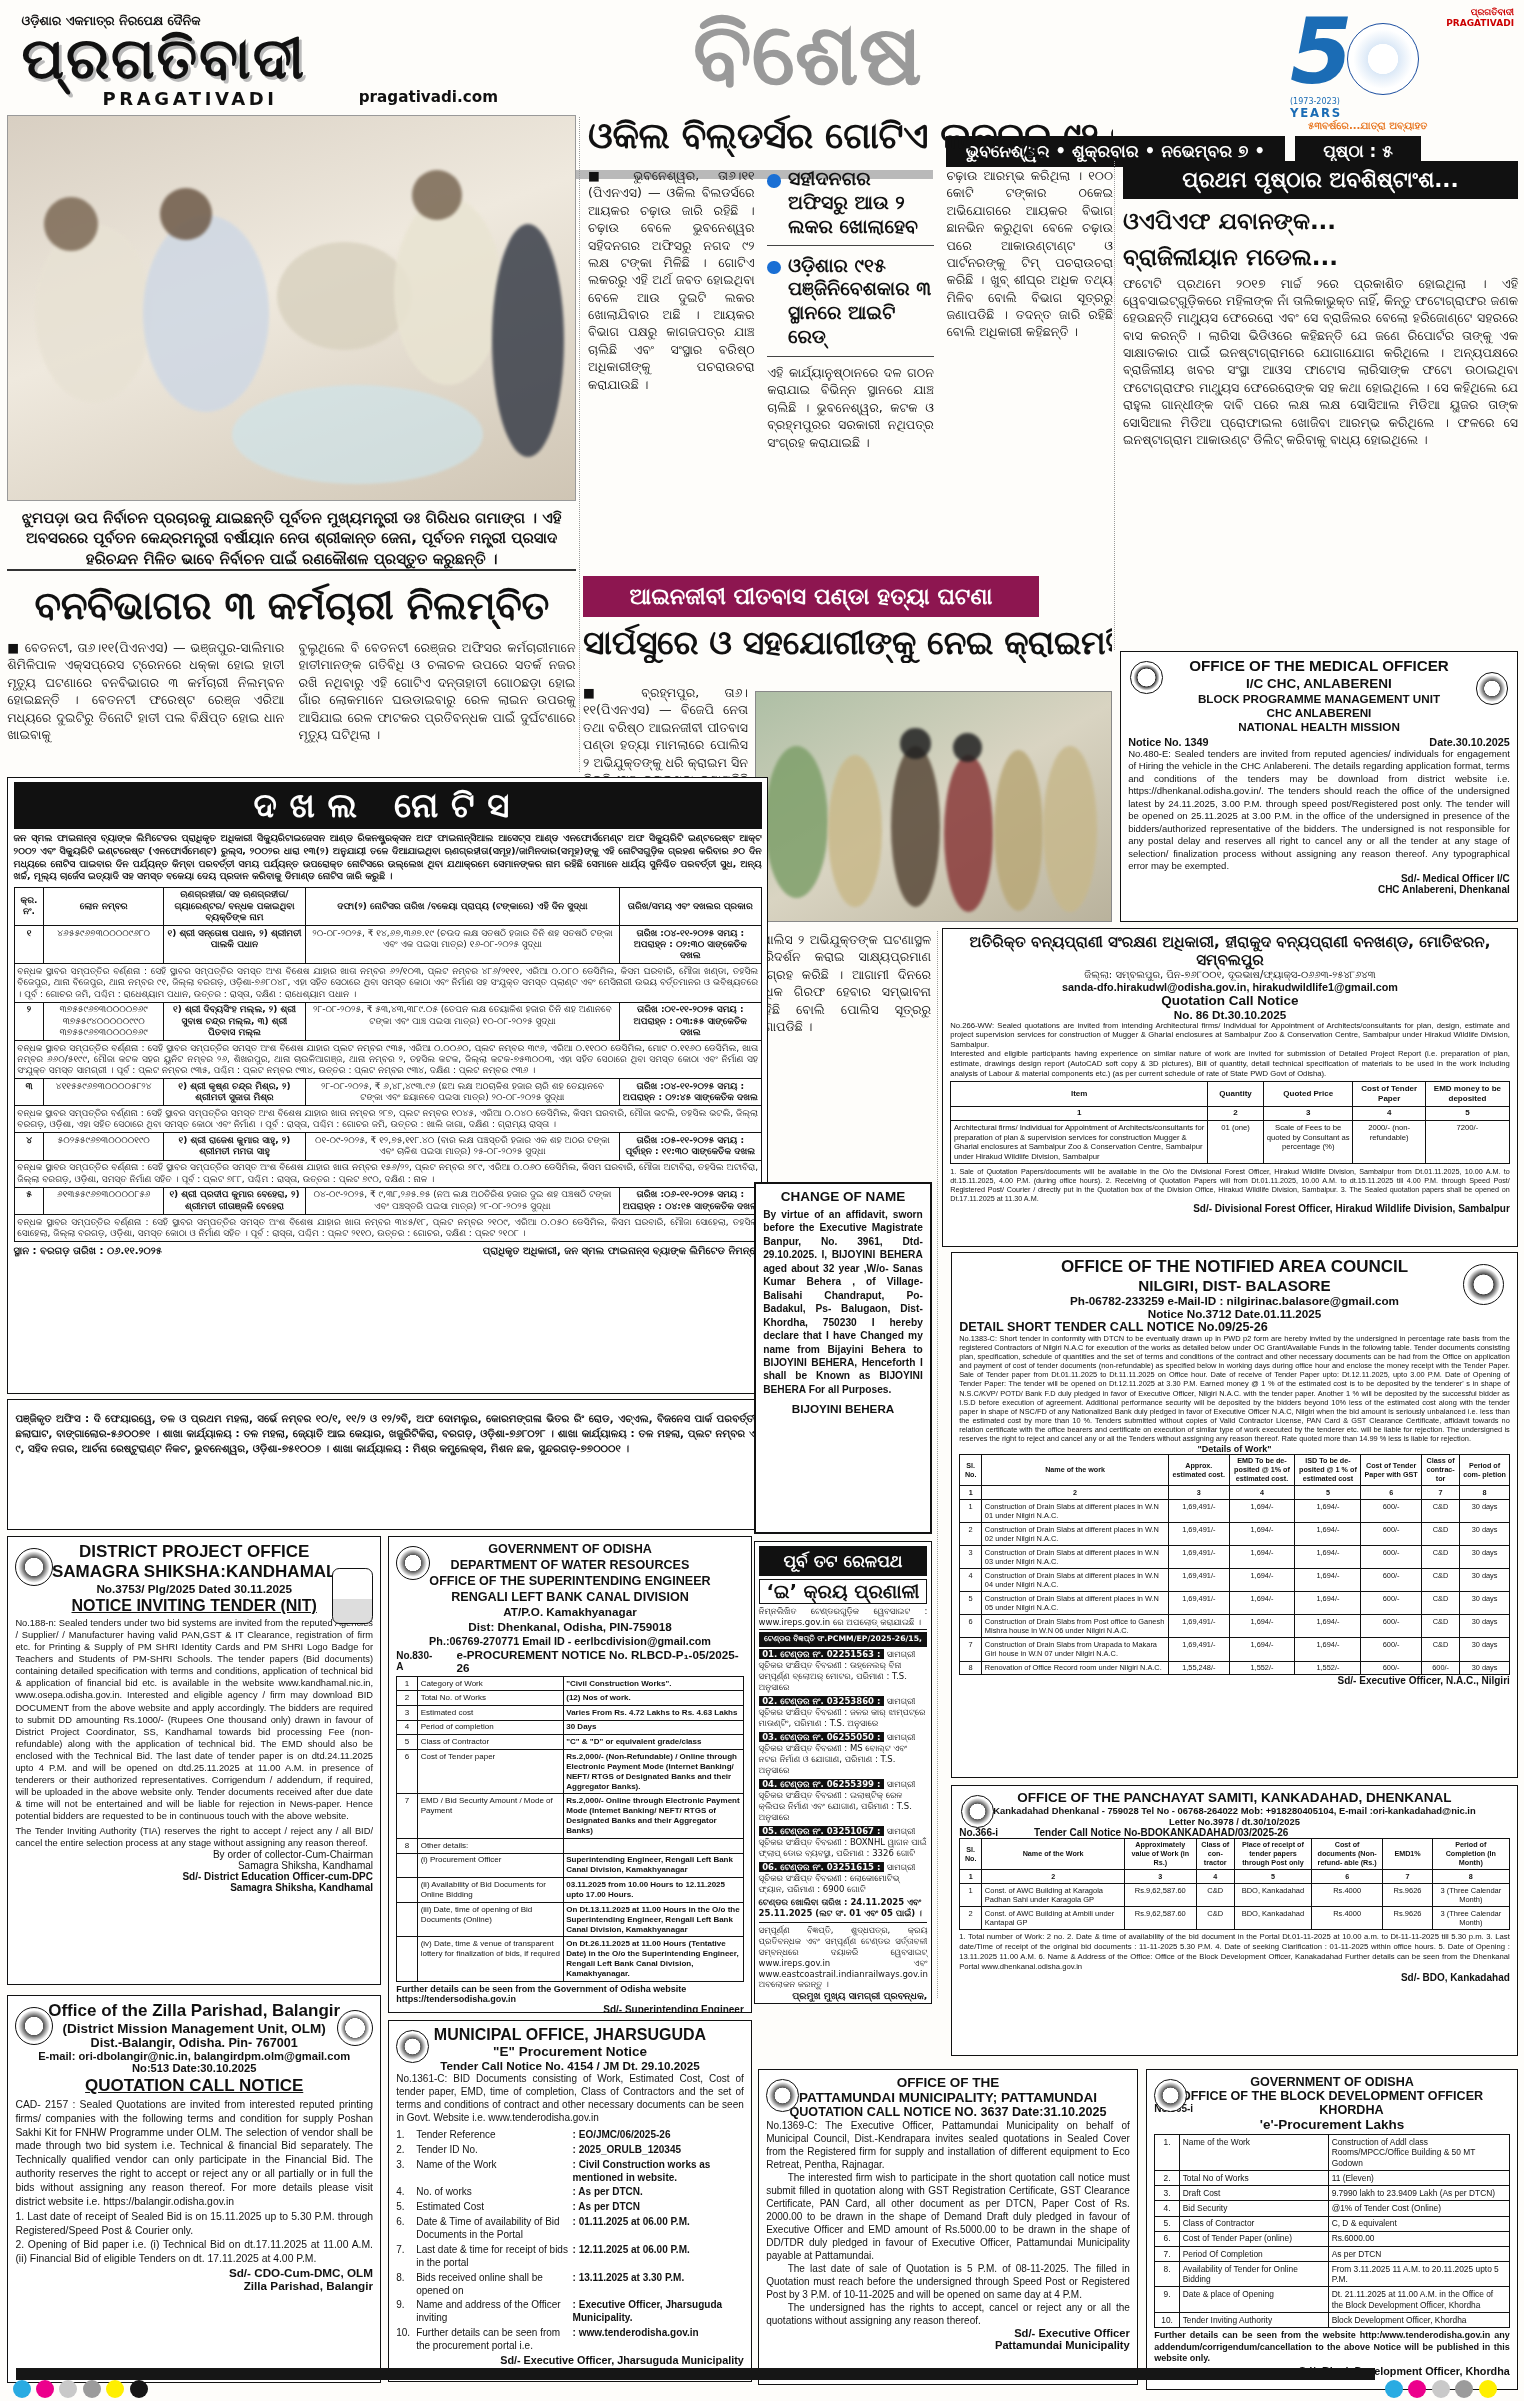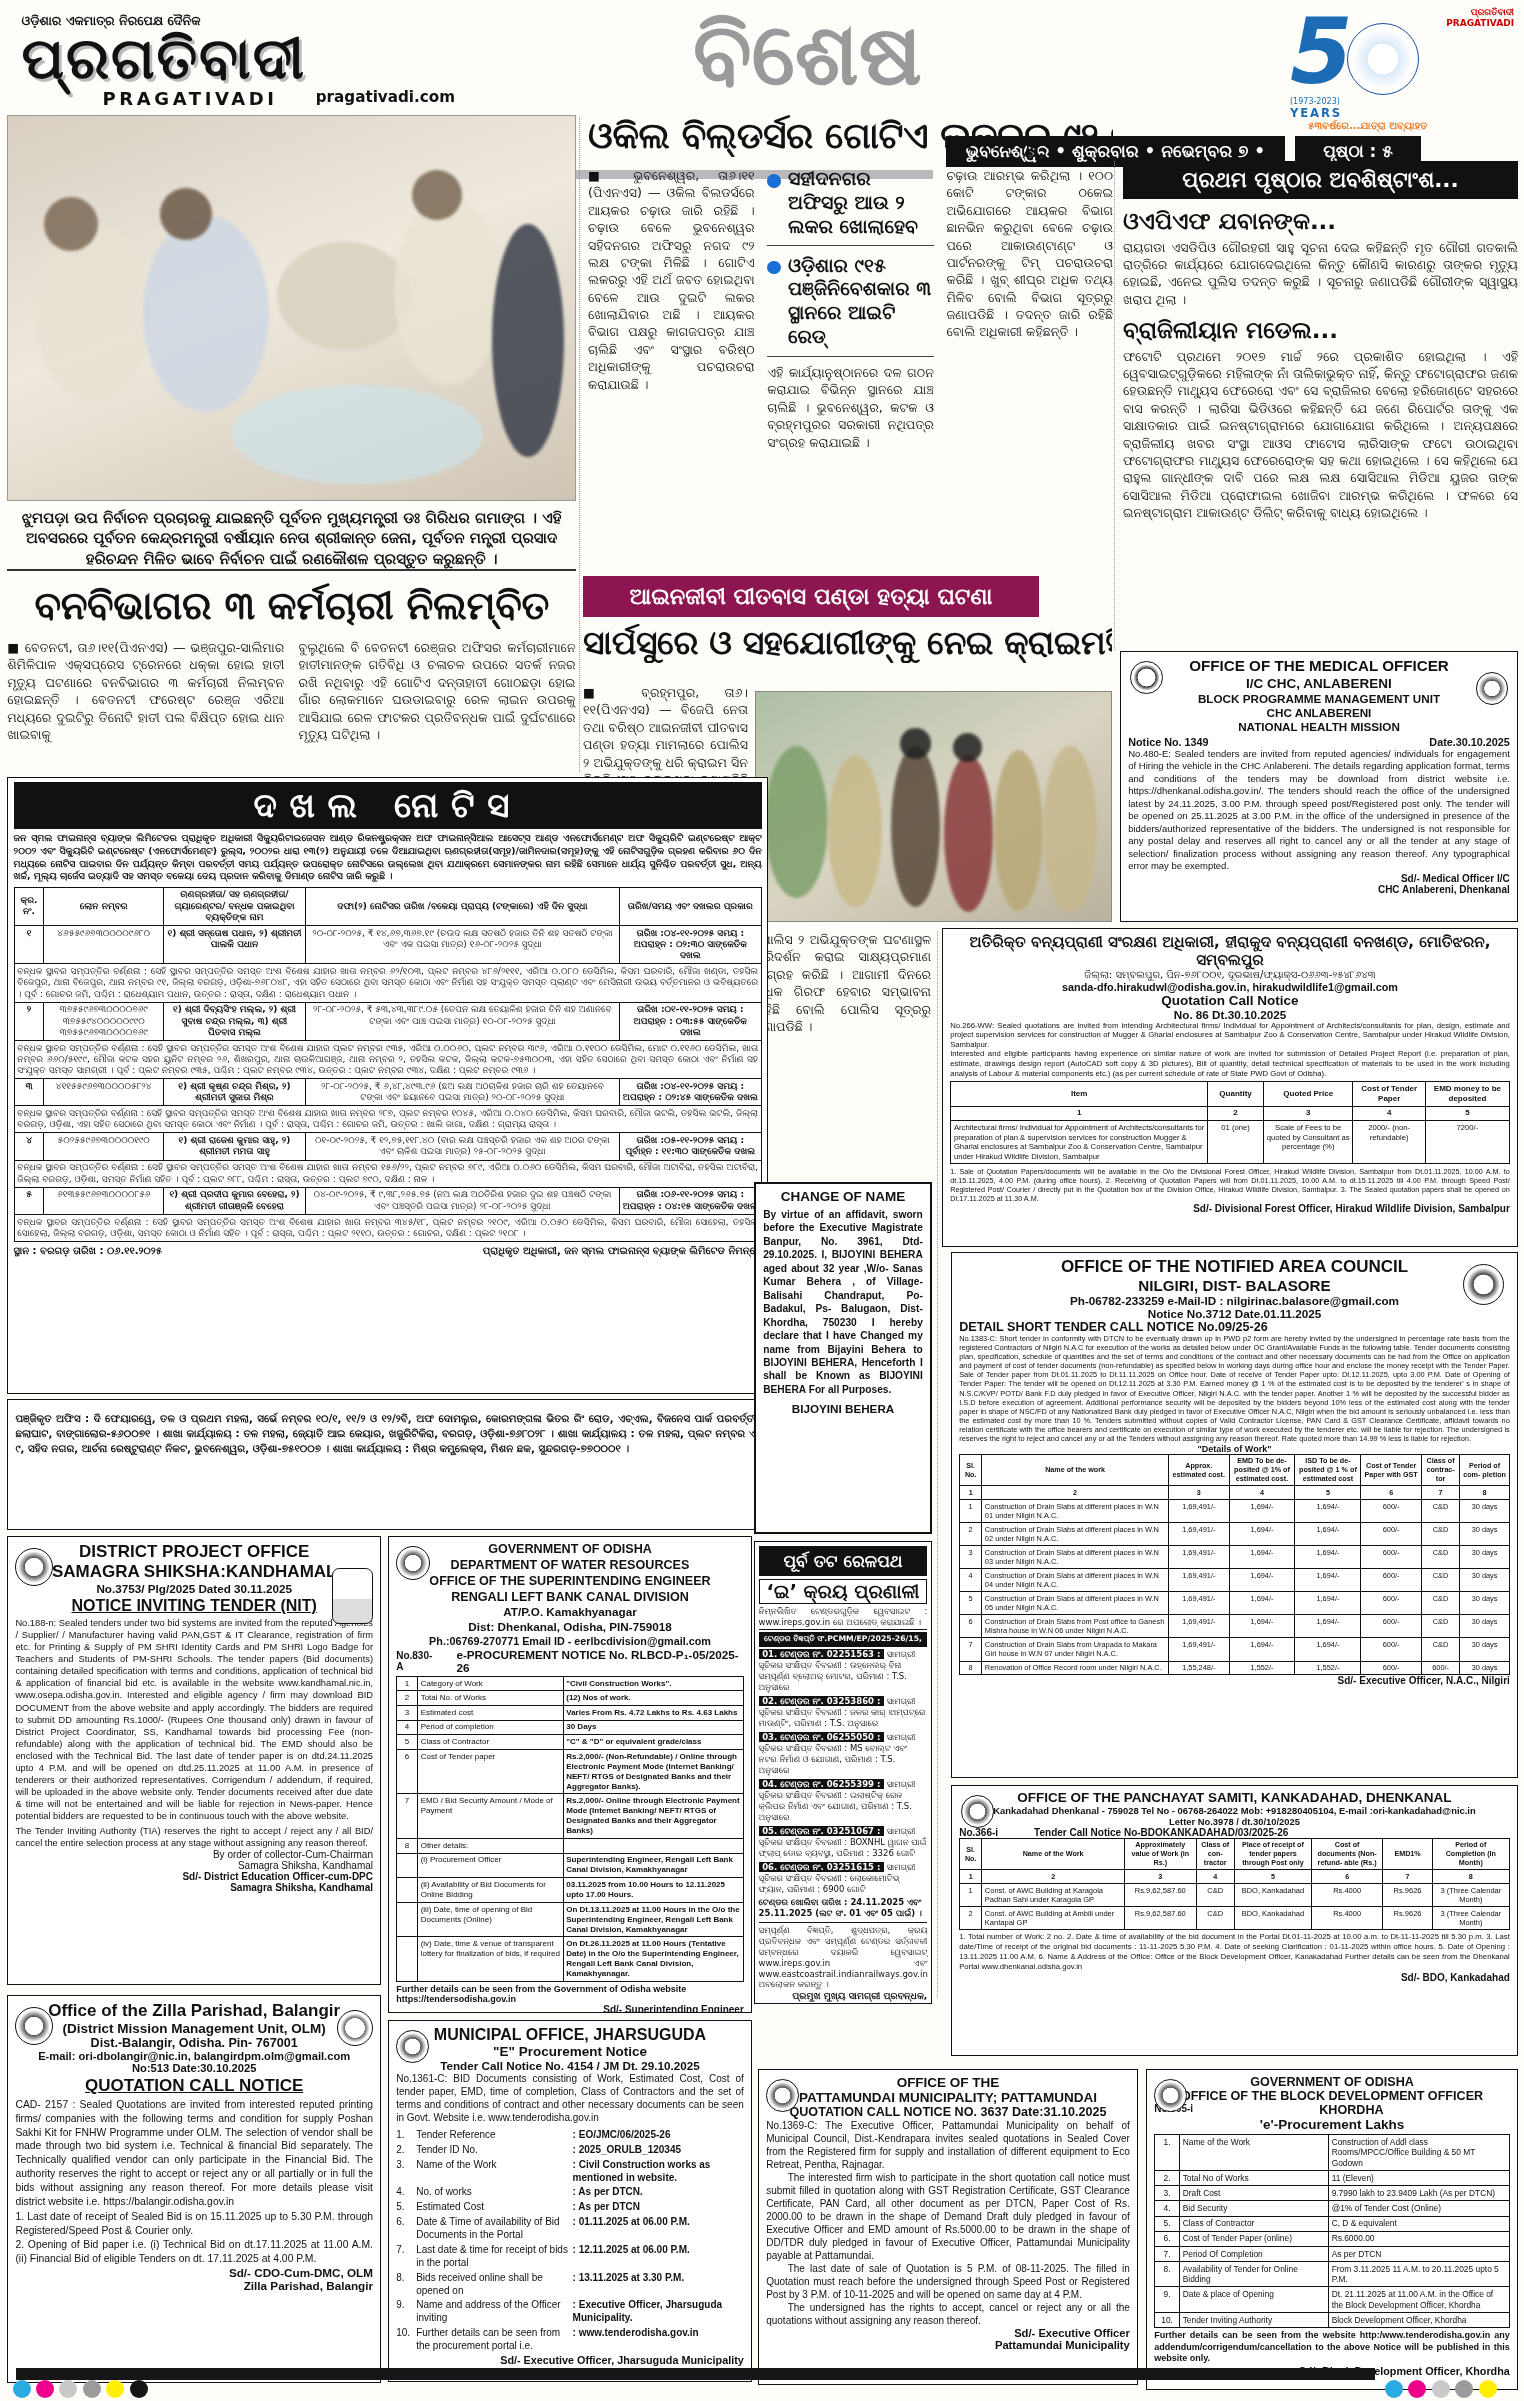--- a/index.html
+++ b/index.html
@@ -39,21 +39,21 @@
   .headline{font-weight:bold;letter-spacing:-0.4px;white-space:nowrap;overflow:hidden}
 </style>
 </head>
 <body>
 
 <div class="page">
 
   <div class="abs" style="left:21.5px;top:12.6px;width:556px;height:144px">
     <div style="font-size:12.6px;font-weight:bold">ଓଡ଼ିଶାର ଏକମାତ୍ର ନିରପେକ୍ଷ ଦୈନିକ</div>
     <div style="font-size:57px;font-weight:bold;letter-spacing:1.8px;line-height:1.05;text-shadow:2.7px 2.7px 0 #bbb">ପ୍ରଗତିବାଦୀ</div>
-    <div style="display:flex;gap:38px;padding-left:81px">
+    <div style="display:flex;gap:81px;padding-left:81px">
       <div style="font-size:18px;font-weight:bold;letter-spacing:3.6px">PRAGATIVADI</div>
       <div style="font-size:15.2px;font-weight:bold">pragativadi.com</div>
     </div>
   </div>
 
   <div class="abs" style="left:619px;top:7.2px;width:377px;font-size:86px;font-weight:bold;color:#9a9a9a;text-align:center;line-height:1.1">ବିଶେଷ</div>
 
   <div class="abs" style="left:1290px;top:7.2px;width:224px;height:126px">
     <span style="position:absolute;left:0;top:0;font-size:90px;font-weight:bold;font-style:italic;color:#1b6cb5;line-height:1">5</span>
     <span class="emblem" style="position:absolute;left:57px;top:16px;width:70px;height:70px;border-color:#1b4ea0;background:radial-gradient(circle,#fff 30%,#dce9f7 31%,#fff 60%);"></span>
@@ -94,21 +94,20 @@
       </div>
       <div class="just body-sm" style="margin-top:7.2px">ଏହି କାର୍ଯ୍ୟାନୁଷ୍ଠାନରେ ଦଳ ଗଠନ କରାଯାଇ ବିଭିନ୍ନ ସ୍ଥାନରେ ଯାଞ୍ଚ ଚାଲିଛି । ଭୁବନେଶ୍ୱର, କଟକ ଓ ବ୍ରହ୍ମପୁରର ସରକାରୀ ନଥିପତ୍ର ସଂଗ୍ରହ କରାଯାଇଛି ।</div>
     </div>
     <div class="just body-sm" style="width:167px;overflow:hidden">ଚଢ଼ାଉ ଆରମ୍ଭ କରିଥିଲା । ୧୦୦ କୋଟି ଟଙ୍କାର ଠକେଇ ଅଭିଯୋଗରେ ଆୟକର ବିଭାଗ ଛାନଭିନ କରୁଥିବା ବେଳେ ଚଢ଼ାଉ ପରେ ଆକାଉଣ୍ଟାଣ୍ଟ ଓ ପାର୍ଟନରଙ୍କୁ ଟିମ୍ ପଚରାଉଚରା କରିଛି । ଖୁବ୍ ଶୀଘ୍ର ଅଧିକ ତଥ୍ୟ ମିଳିବ ବୋଲି ବିଭାଗ ସୂତ୍ରରୁ ଜଣାପଡିଛି । ତଦନ୍ତ ଜାରି ରହିଛି ବୋଲି ଅଧିକାରୀ କହିଛନ୍ତି ।</div>
   </div>
 
   <div class="abs dotsep" style="left:1114px;top:161px;height:489px"></div>
   <div class="abs" style="left:1123px;top:161px;width:395px;height:489px;overflow:hidden">
     <div class="blackbar" style="height:38px;font-size:21.5px;line-height:38px">ପ୍ରଥମ ପୃଷ୍ଠାର ଅବଶିଷ୍ଟାଂଶ...</div>
     <div class="b" style="font-size:23px;margin:9px 0 3.6px">ଓଏପିଏଫ ଯବାନଙ୍କ...</div>
-    <div class="just body-sm">ରାୟଗଡା ଏସଡିପିଓ ଗୌରହରୀ ସାହୁ ସୂଚନା ଦେଇ କହିଛନ୍ତି ମୃତ ଗୌରୀ ଗତକାଲି ରାତ୍ରିରେ କାର୍ଯ୍ୟରେ ଯୋଗଦେଇଥିଲେ କିନ୍ତୁ କୌଣସି କାରଣରୁ ତାଙ୍କର ମୃତ୍ୟୁ ହୋଇଛି, ଏନେଇ ପୁଲିସ ତଦନ୍ତ କରୁଛି । ସୂଚନାରୁ ଜଣାପଡିଛି ଗୌରୀଙ୍କ ସ୍ୱାସ୍ଥ୍ୟ ଖରାପ ଥିଲା ।</div>
     <div class="b" style="font-size:23px;margin:9px 0 3.6px">ବ୍ରାଜିଲୀୟାନ ମଡେଲ...</div>
     <div class="just body-sm">ଫଟୋଟି ପ୍ରଥମେ ୨୦୧୭ ମାର୍ଚ୍ଚ ୨ରେ ପ୍ରକାଶିତ ହୋଇଥିଲା । ଏହି ୱେବସାଇଟ୍‌ଗୁଡ଼ିକରେ ମହିଳାଙ୍କ ନାଁ ତାଲିକାଭୁକ୍ତ ନାହିଁ, କିନ୍ତୁ ଫଟୋଗ୍ରାଫର ଜଣକ ହେଉଛନ୍ତି ମାଥ୍ୟୁସ ଫେରେରୋ ଏବଂ ସେ ବ୍ରାଜିଲର ବେଲୋ ହରିଜୋଣ୍ଟେ ସହରରେ ବାସ କରନ୍ତି ।  ଲାରିସା ଭିଡିଓରେ କହିଛନ୍ତି ଯେ ଜଣେ ରିପୋର୍ଟର ତାଙ୍କୁ ଏକ ସାକ୍ଷାତକାର ପାଇଁ ଇନଷ୍ଟାଗ୍ରାମରେ ଯୋଗାଯୋଗ କରିଥିଲେ । ଅନ୍ୟପକ୍ଷରେ ବ୍ରାଜିଲୀୟ ଖବର ସଂସ୍ଥା ଆଓସ ଫାଟୋସ ଲାରିସାଙ୍କ ଫଟୋ ଉଠାଇଥିବା ଫଟୋଗ୍ରାଫର ମାଥ୍ୟୁସ ଫେରେରୋଙ୍କ ସହ କଥା ହୋଇଥିଲେ । ସେ କହିଥିଲେ ଯେ ରାହୁଲ ଗାନ୍ଧୀଙ୍କ ଦାବି ପରେ ଲକ୍ଷ ଲକ୍ଷ ସୋସିଆଲ ମିଡିଆ ୟୁଜର ତାଙ୍କ ସୋସିଆଲ ମିଡିଆ ପ୍ରୋଫାଇଲ ଖୋଜିବା ଆରମ୍ଭ କରିଥିଲେ । ଫଳରେ ସେ ଇନଷ୍ଟାଗ୍ରାମ ଆକାଉଣ୍ଟ ଡିଲିଟ୍ କରିବାକୁ ବାଧ୍ୟ ହୋଇଥିଲେ ।</div>
   </div>
 
   <div class="abs headline" style="left:7.2px;top:583px;width:569px;font-size:39px;text-align:center">ବନବିଭାଗର ୩ କର୍ମଚାରୀ ନିଲମ୍ବିତ</div>
   <div class="abs" style="left:7.2px;top:639px;width:569px;height:133px;display:flex;gap:14.4px">
     <div class="just body-sm" style="width:277px;overflow:hidden">■ ବେତନଟୀ, ତା୬।୧୧(ପିଏନଏସ) — ଭଞ୍ଜପୁର-ସାଲିମାର ଶିମିଳିପାଳ ଏକ୍ସପ୍ରେସ ଟ୍ରେନରେ ଧକ୍କା ହୋଇ ହାତୀ ମୃତ୍ୟୁ ଘଟଣାରେ ବନବିଭାଗର ୩ କର୍ମଚାରୀ ନିଲମ୍ବନ ହୋଇଛନ୍ତି ।  ବେତନଟୀ ଫରେଷ୍ଟ ରେଞ୍ଜ ଏରିଆ ମଧ୍ୟରେ ଦୁଇଟିରୁ ତିନୋଟି ହାତୀ ପଲ ବିକ୍ଷିପ୍ତ ହୋଇ ଧାନ ଖାଇବାକୁ</div>
     <div class="just body-sm" style="width:277px;overflow:hidden">ବୁଲୁଥିଲେ ବି ବେତନଟୀ ରେଞ୍ଜର ଅଫିସର କର୍ମଚାରୀମାନେ ହାତୀମାନଙ୍କ ଗତିବିଧି ଓ ଚଳାଚଳ ଉପରେ ସତର୍କ ନଜର ରଖି ନଥିବାରୁ ଏହି ଗୋଟିଏ ଦନ୍ତାହାତୀ ଗୋଠଛଡ଼ା ହୋଇ ଗାଁର ଲୋକମାନେ ଘଉଡାଇବାରୁ ରେଳ ଲାଇନ ଉପରକୁ ଆସିଯାଇ ରେଳ ଫାଟକର ପ୍ରତିବନ୍ଧକ ପାଇଁ ଦୁର୍ଘଟଣାରେ ମୃତ୍ୟୁ ଘଟିଥିଲା ।</div>
   </div>
 

